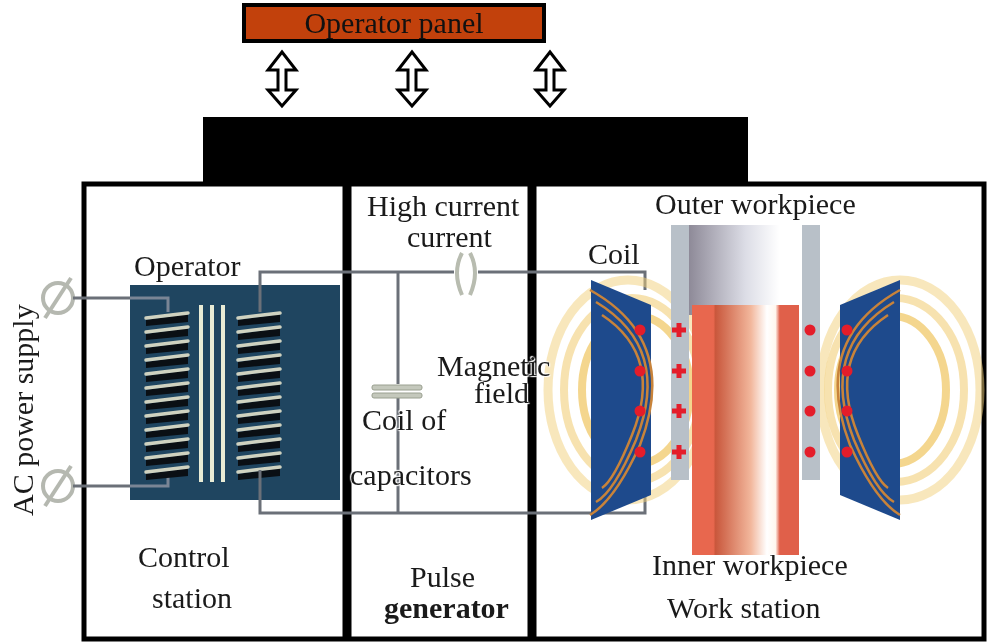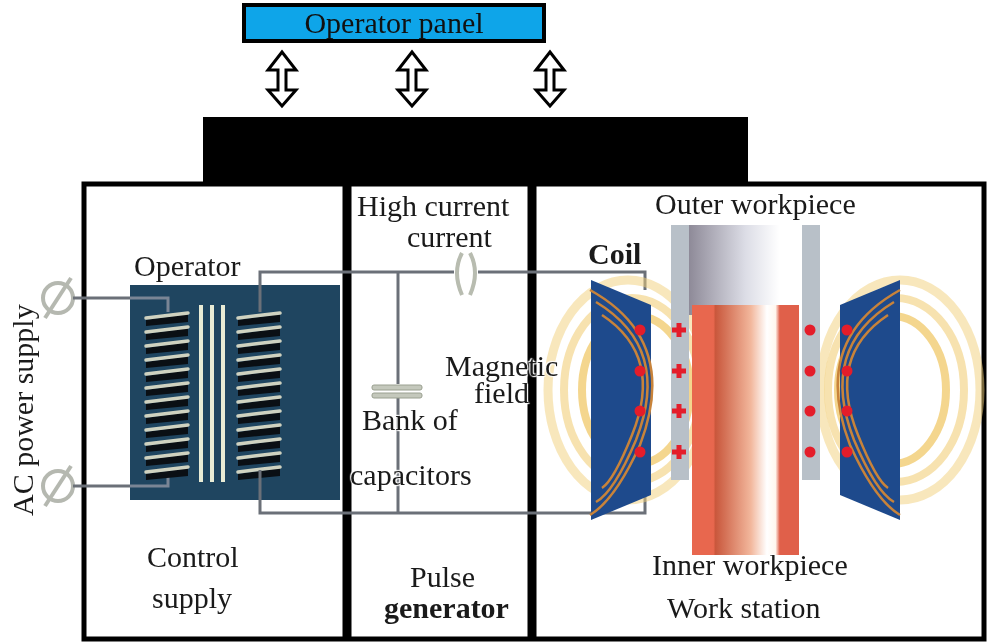--- a/index.html
+++ b/index.html
@@ -1,20 +1,20 @@
 <!DOCTYPE html>
 <html><head>
 <meta charset="utf-8">
 <style>
   html, body { margin:0; padding:0; background:#ffffff; }
   body { width:987px; height:643px; position:relative; overflow:hidden; font-family:"Liberation Serif", serif; color:#111; }
   .abs { position:absolute; }
   .lbl { position:absolute; font-family:"Liberation Serif", serif; font-size:30px; line-height:32px; color:#1a1a1a; white-space:nowrap; text-align:center; }
   .halo { text-shadow: 0 0 2px #fff, 0 0 2px #fff, 1px 1px 1px #fff, -1px -1px 1px #fff; }
-  #op-panel { left:242px; top:3px; width:304px; height:40px; border:4px solid #000; background:#0ea5e9; box-sizing:border-box; }
+  #op-panel { left:242px; top:3px; width:304px; height:40px; border:4px solid #000; background:#c2410c; box-sizing:border-box; }
   #op-panel span { display:block; text-align:center; font-size:30px; line-height:32px; margin-top:0px; }
   svg { position:absolute; left:0; top:0; }
 </style>
 </head>
 <body>
 
 <div id="op-panel" class="abs">
   <span>Operator panel</span>
 </div>
 
@@ -203,32 +203,32 @@
       <circle cx="810" cy="452" r="5.5" fill="#e41d2a"></circle>
       <circle cx="847" cy="452" r="5.5" fill="#e41d2a"></circle>
     </g>
 
 </svg>
 
 <div class="lbl" style="left:-82px; top:395px; width:210px; transform:rotate(-90deg); transform-origin:50% 50%;">AC power supply</div>
 
 <div class="lbl halo" style="left:134px; top:250px;">Operator</div>
 
-<div class="lbl halo" style="left:357px; top:190px;">High current</div>
+<div class="lbl halo" style="left:367px; top:190px;">High current</div>
 <div class="lbl halo" style="left:407px; top:221px;">current</div>
 
-<div class="lbl halo" style="left:437px; top:350px;margin-left:8px;">Magnetic</div>
+<div class="lbl halo" style="left:437px; top:350px;">Magnetic</div>
 <div class="lbl halo" style="left:474px; top:377px;">field</div>
 
-<div class="lbl halo" style="left:362px; top:404px;">Bank of</div>
+<div class="lbl halo" style="left:362px; top:404px;">Coil of</div>
 <div class="lbl halo" style="left:350px; top:459px;">capacitors</div>
 
-<div class="lbl halo" style="left:588px; top:238px;font-weight:bold;">Coil</div>
+<div class="lbl halo" style="left:588px; top:238px;">Coil</div>
 <div class="lbl halo" style="left:655px; top:188px;">Outer workpiece</div>
 <div class="lbl halo" style="left:652px; top:549px;">Inner workpiece</div>
 
-<div class="lbl" style="left:147px; top:541px;font-family:Liberation Serif, serif;">Control</div>
-<div class="lbl" style="left:152px; top:582px;">supply</div>
+<div class="lbl" style="left:138px; top:541px;font-family:Liberation Serif, serif;">Control</div>
+<div class="lbl" style="left:152px; top:582px;">station</div>
 
 <div class="lbl" style="left:410px; top:561px;">Pulse</div>
 <div class="lbl" style="left:384px; top:592px;font-weight:bold;">generator</div>
 
 <div class="lbl" style="left:667px; top:592px;">Work station</div>
 
 </body></html>

